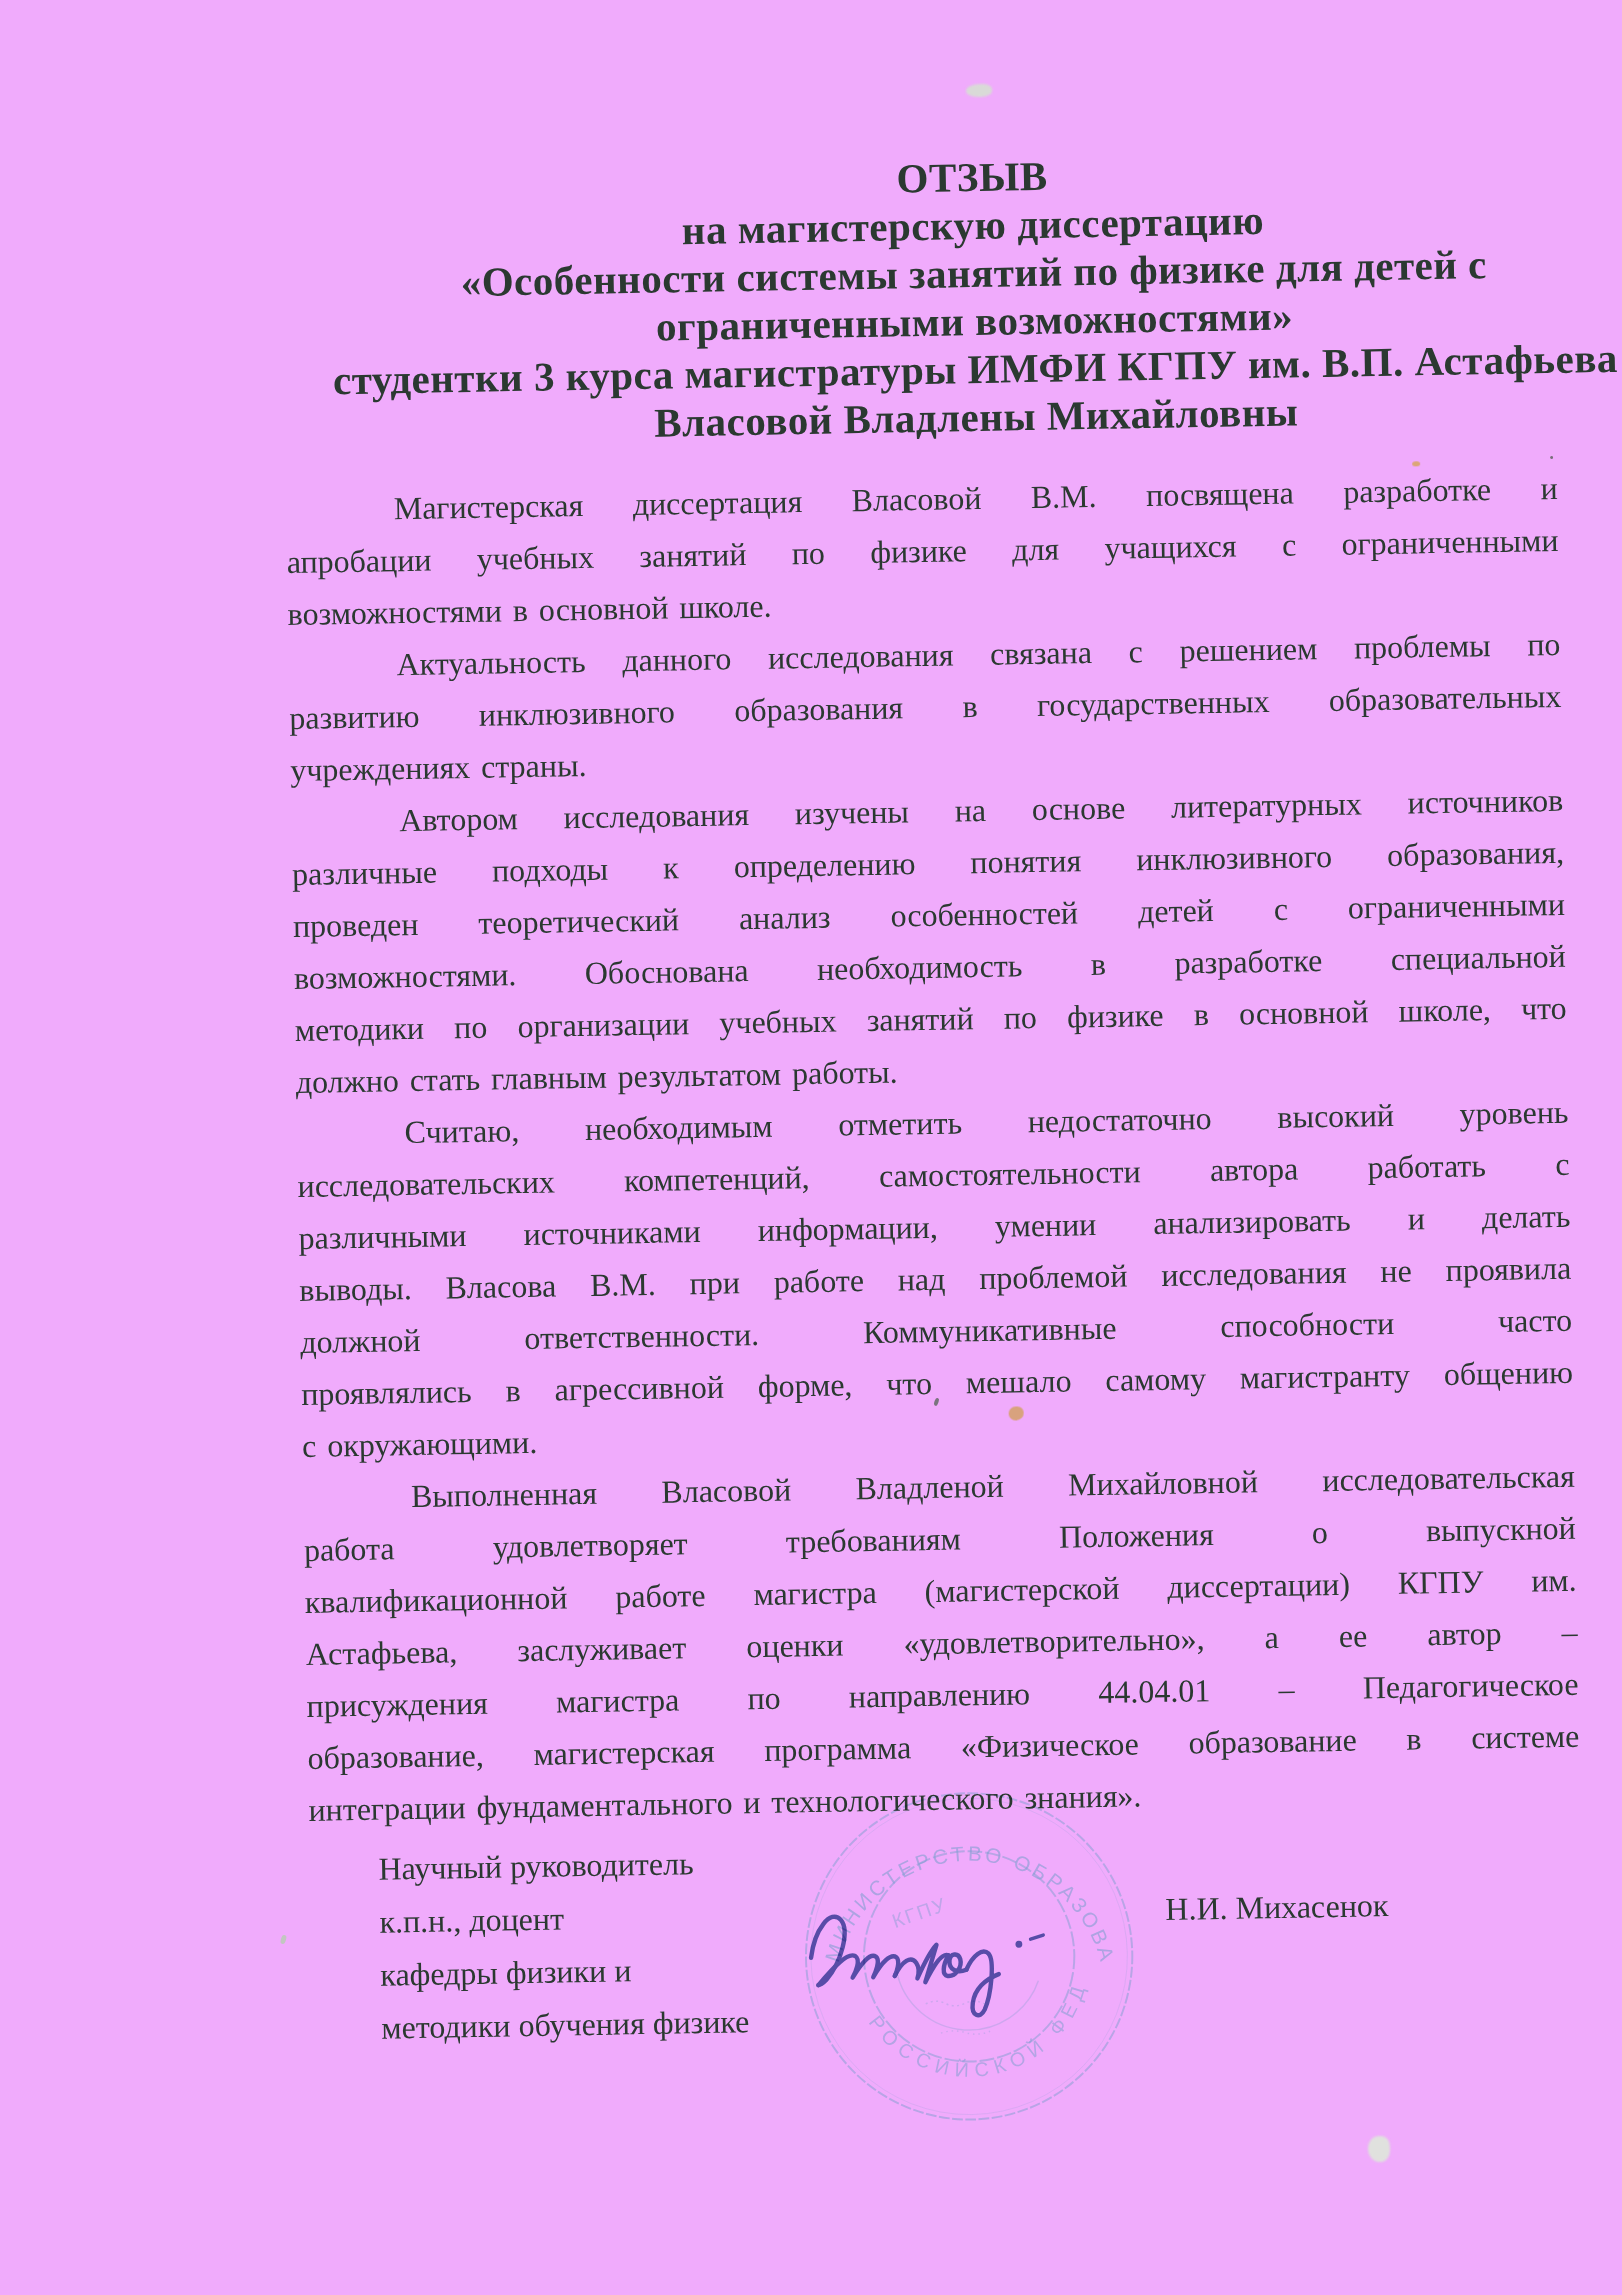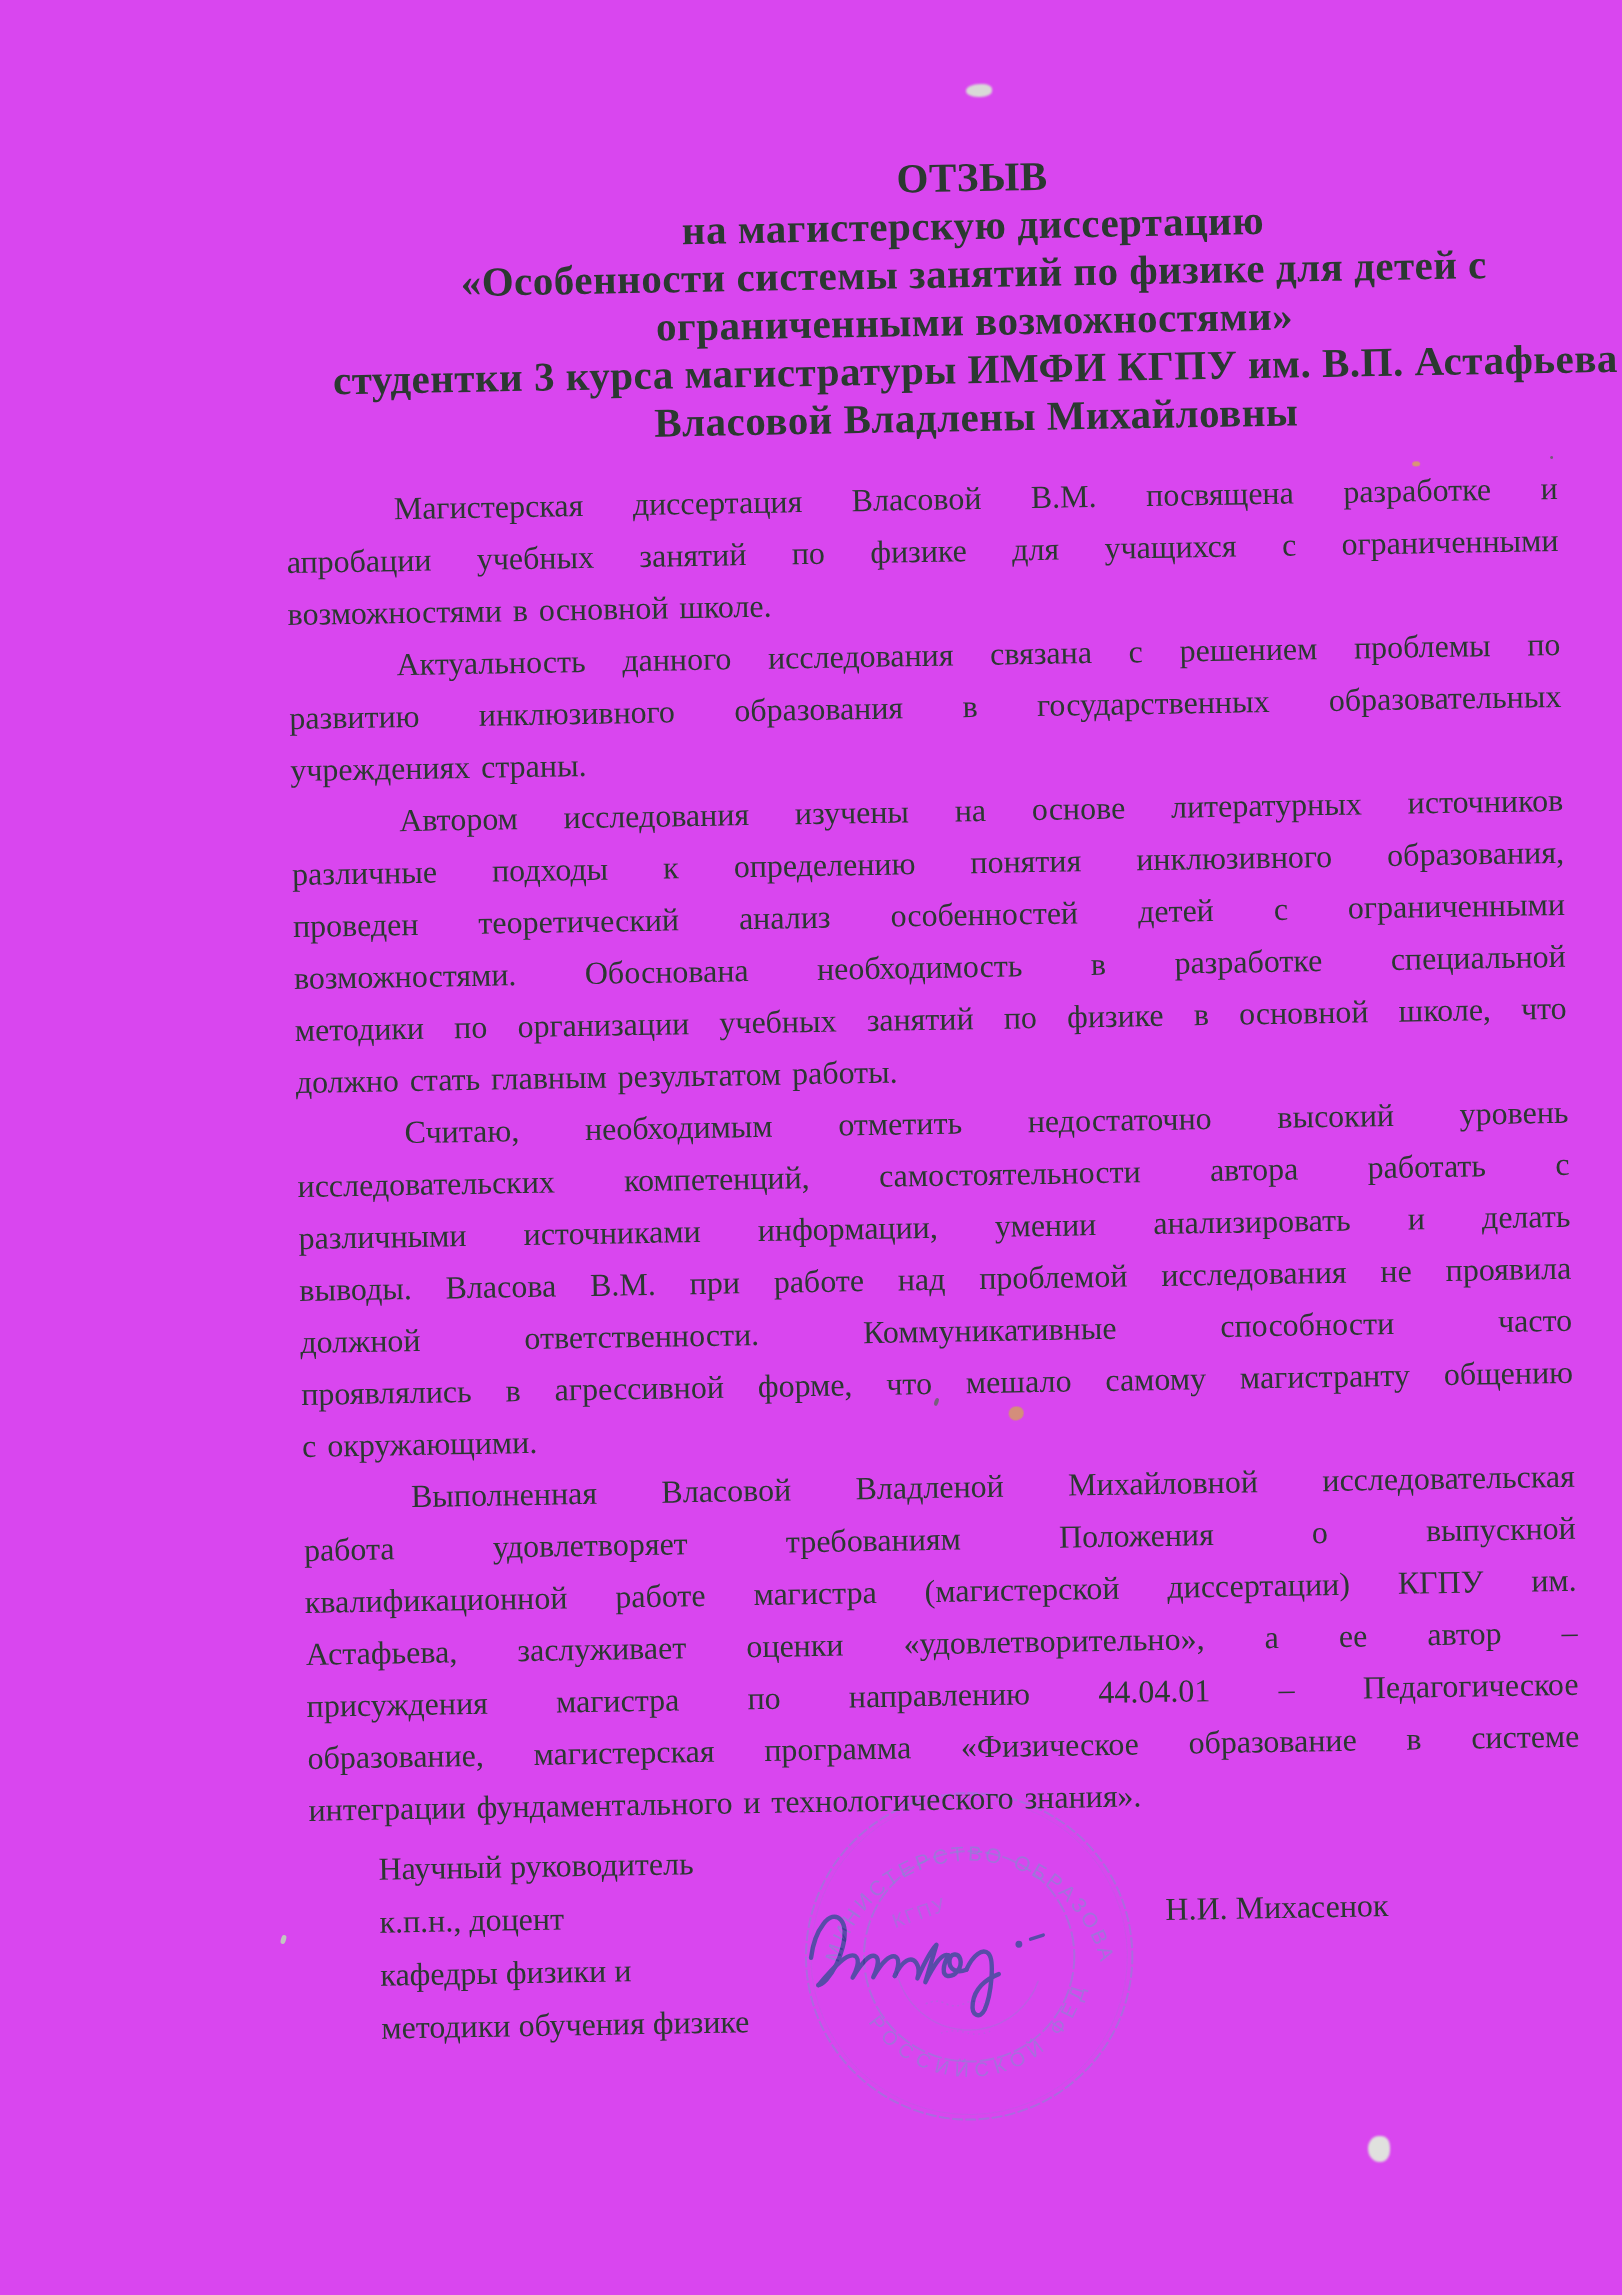--- a/index.html
+++ b/index.html
@@ -9,21 +9,21 @@
     height: 2295px;
     background: #fdfdfc;
     overflow: hidden;
     font-family: "Liberation Serif", serif;
   }
   .page {
     position: absolute;
     left: 0; top: 0;
     width: 1623px;
     height: 2295px;
-    background: #d946ef;
+    background: #f0abfc;
   }
   .sheet {
     position: absolute;
     left: 0; top: 0;
     width: 1623px;
     height: 2295px;
     transform: rotate(-1deg);
     transform-origin: 50% 45%;
     color: #2b3931;
   }

